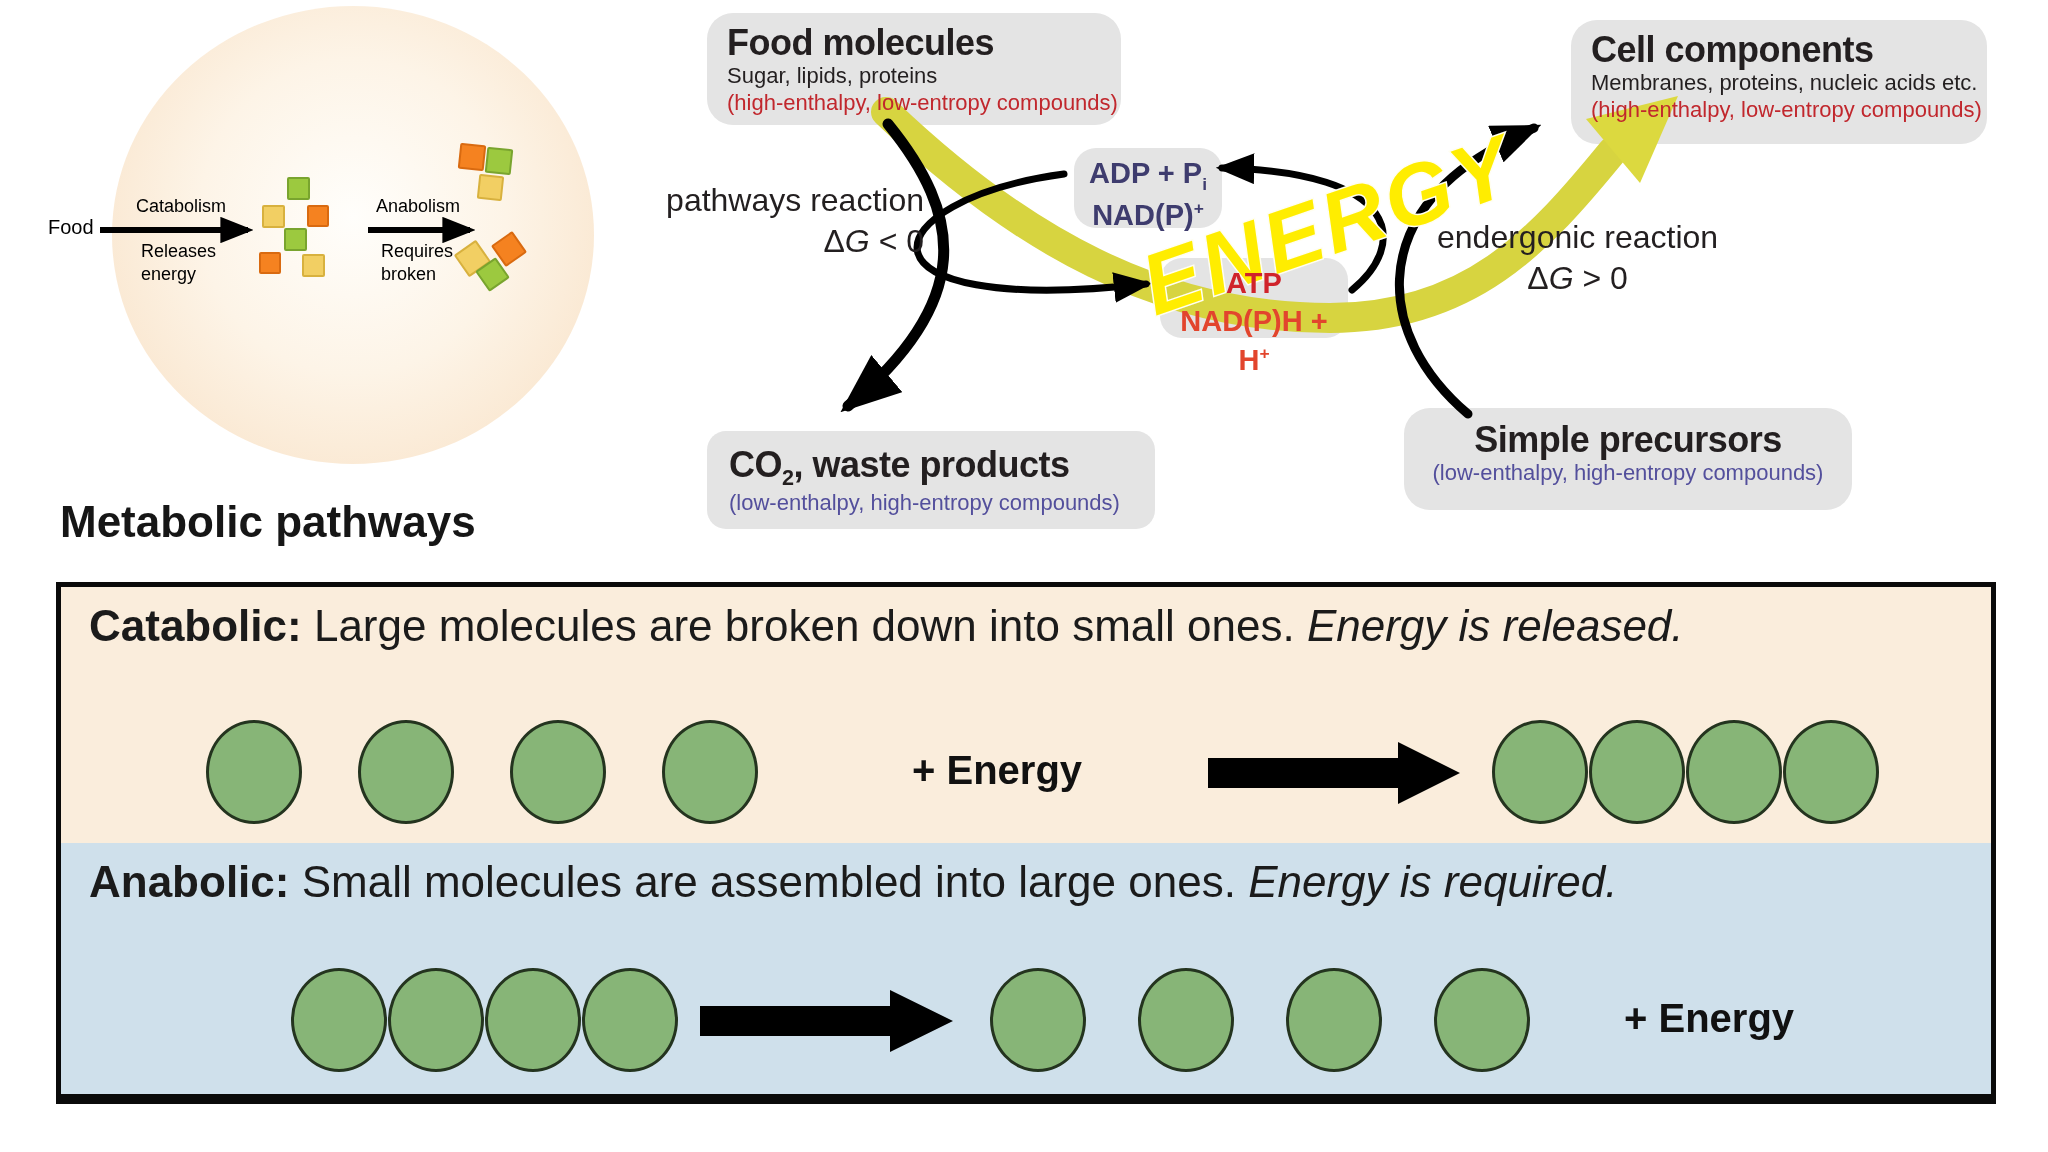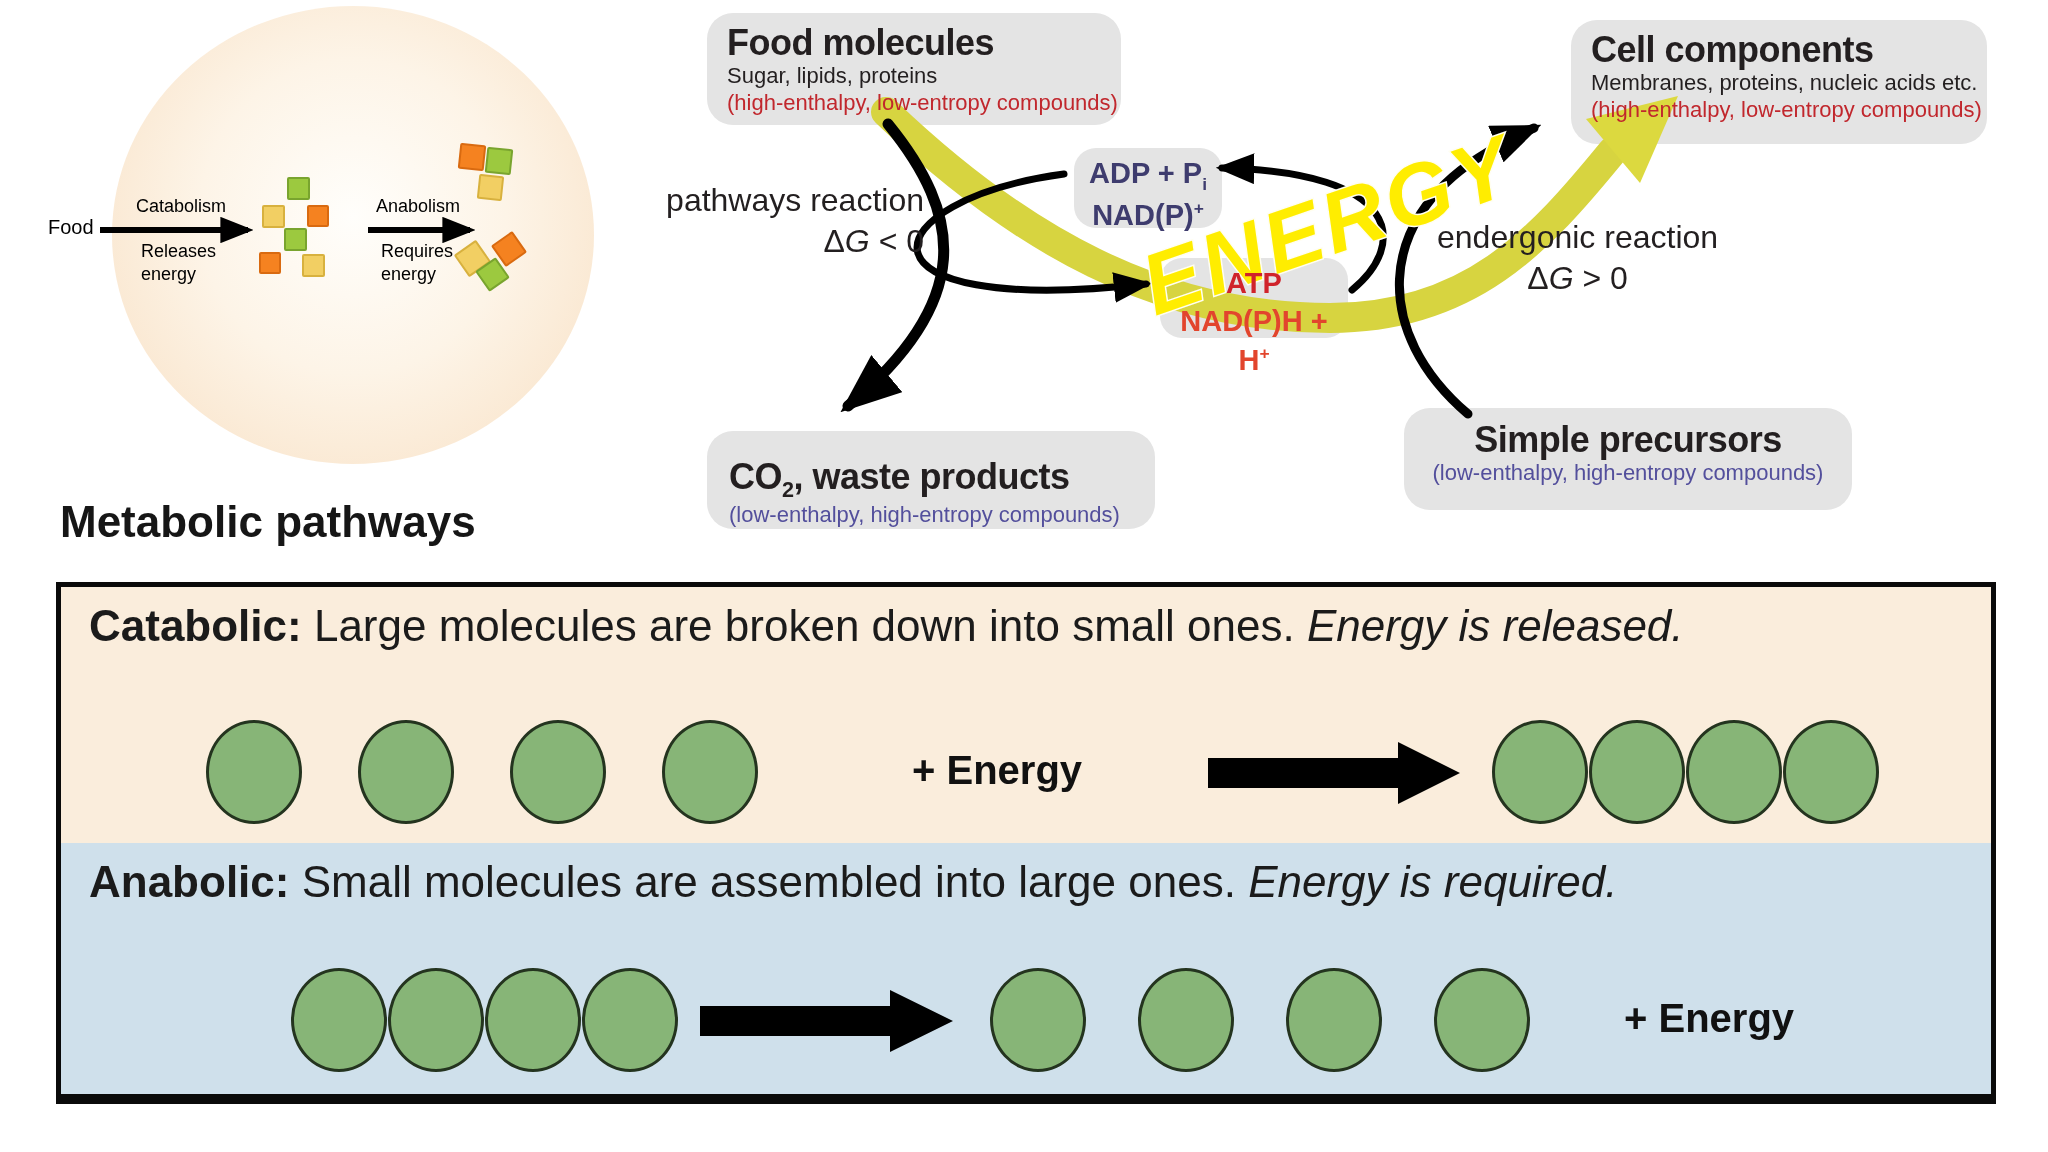--- a/index.html
+++ b/index.html
@@ -55,21 +55,21 @@
 <body>
 
 <div id="canvas">
 
   <div class="cell-circle"></div>
 
   <span class="ldlabel" style="left:48px;top:216px;font-size:20px;">Food</span>
   <span class="ldlabel" style="left:136px;top:196px;">Catabolism</span>
   <div class="ldnote" style="left:141px;top:240px;">Releases energy</div>
   <span class="ldlabel" style="left:376px;top:196px;">Anabolism</span>
-  <div class="ldnote" style="left:381px;top:240px;">Requires energy</div>
+  <div class="ldnote" style="left:381px;top:240px;">Requires broken</div>
 
   <div class="sq g" style="left:287px;top:177px;width:23px;height:23px;"></div>
   <div class="sq y" style="left:262px;top:205px;width:23px;height:23px;"></div>
   <div class="sq o" style="left:307px;top:205px;width:22px;height:22px;"></div>
   <div class="sq g" style="left:284px;top:228px;width:23px;height:23px;"></div>
   <div class="sq o" style="left:259px;top:252px;width:22px;height:22px;"></div>
   <div class="sq y" style="left:302px;top:254px;width:23px;height:23px;"></div>
 
   <div class="sq o" style="left:459px;top:144px;width:26px;height:26px;transform:rotate(6deg);"></div>
   <div class="sq g" style="left:486px;top:148px;width:26px;height:26px;transform:rotate(6deg);"></div>
@@ -96,21 +96,21 @@
   <div class="gbox center cycle-small navy" style="left:1074px;top:148px;width:148px;height:80px;border-radius:22px;padding:6px 14px;">
     <span><span>ADP + P</span><span class="sub">i</span></span><br>
     <span><span>NAD(P)</span><span class="sup">+</span></span>
   </div>
 
   <div class="gbox center cycle-small" style="left:1160px;top:258px;width:188px;height:80px;border-radius:22px;padding:6px 6px;">
     <span style="color:#d0232b;">ATP</span><br>
     <span style="color:#e2452d;"><span>NAD(P)H + H</span><span class="sup">+</span></span>
   </div>
 
-  <div class="gbox" style="left:707px;top:431px;width:448px;height:98px;padding:26px 22px;">
+  <div class="gbox" style="left:707px;top:431px;width:448px;height:98px;padding:14px 22px;border-radius:19px;">
     <span class="t"><span>CO</span><span class="sub">2</span><span>, waste products</span></span>
     <span class="n purple">(low-enthalpy, high-entropy compounds)</span>
   </div>
 
   <div class="gbox center" style="left:1404px;top:408px;width:448px;height:102px;padding:12px 10px;">
     <span class="t">Simple precursors</span>
     <span class="n purple">(low-enthalpy, high-entropy compounds)</span>
   </div>
 
   <div class="reaction" style="left:650px;top:180px;width:274px;text-align:right;">

